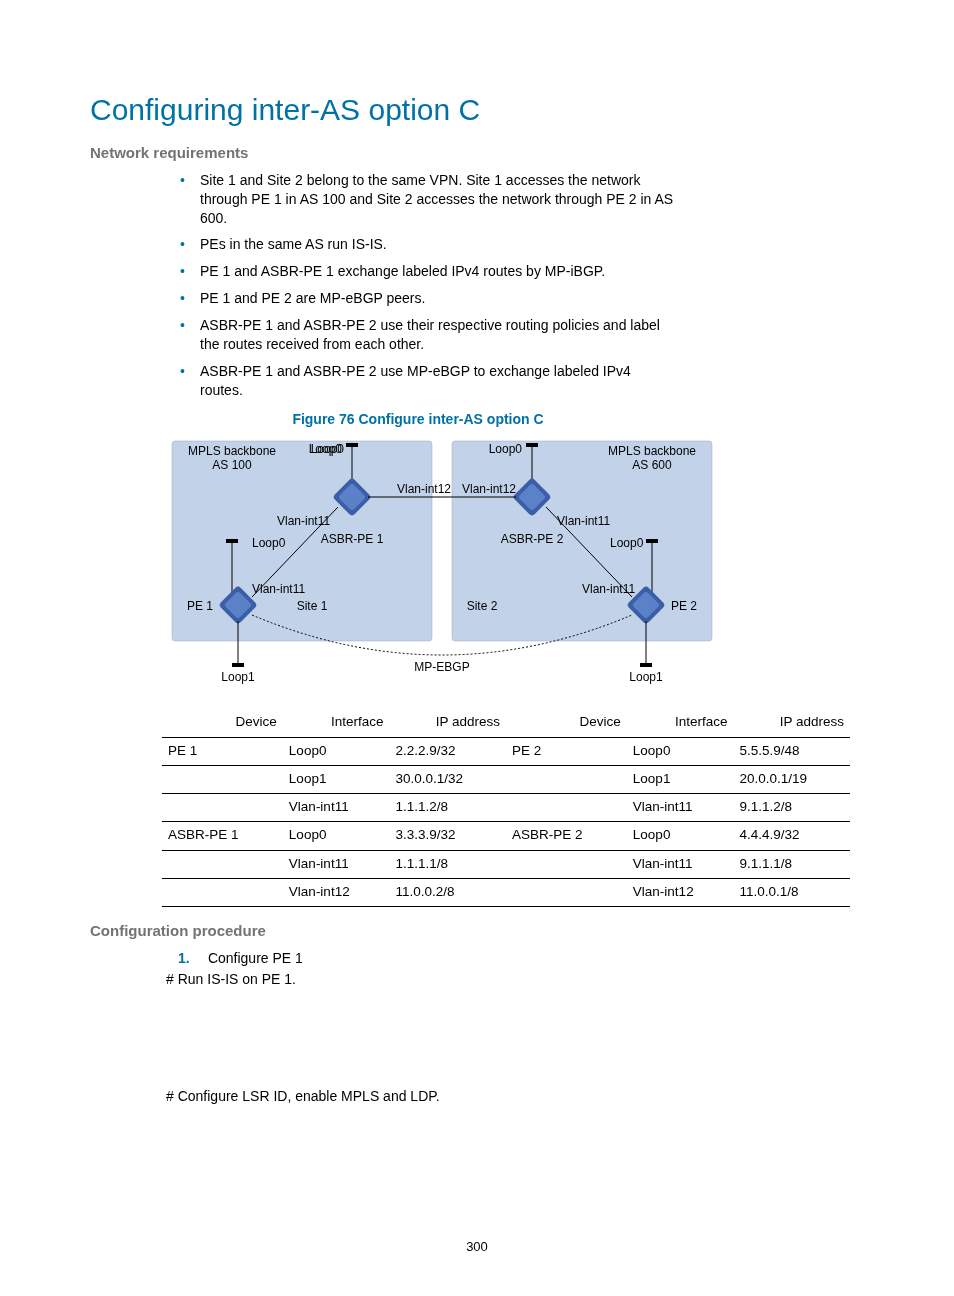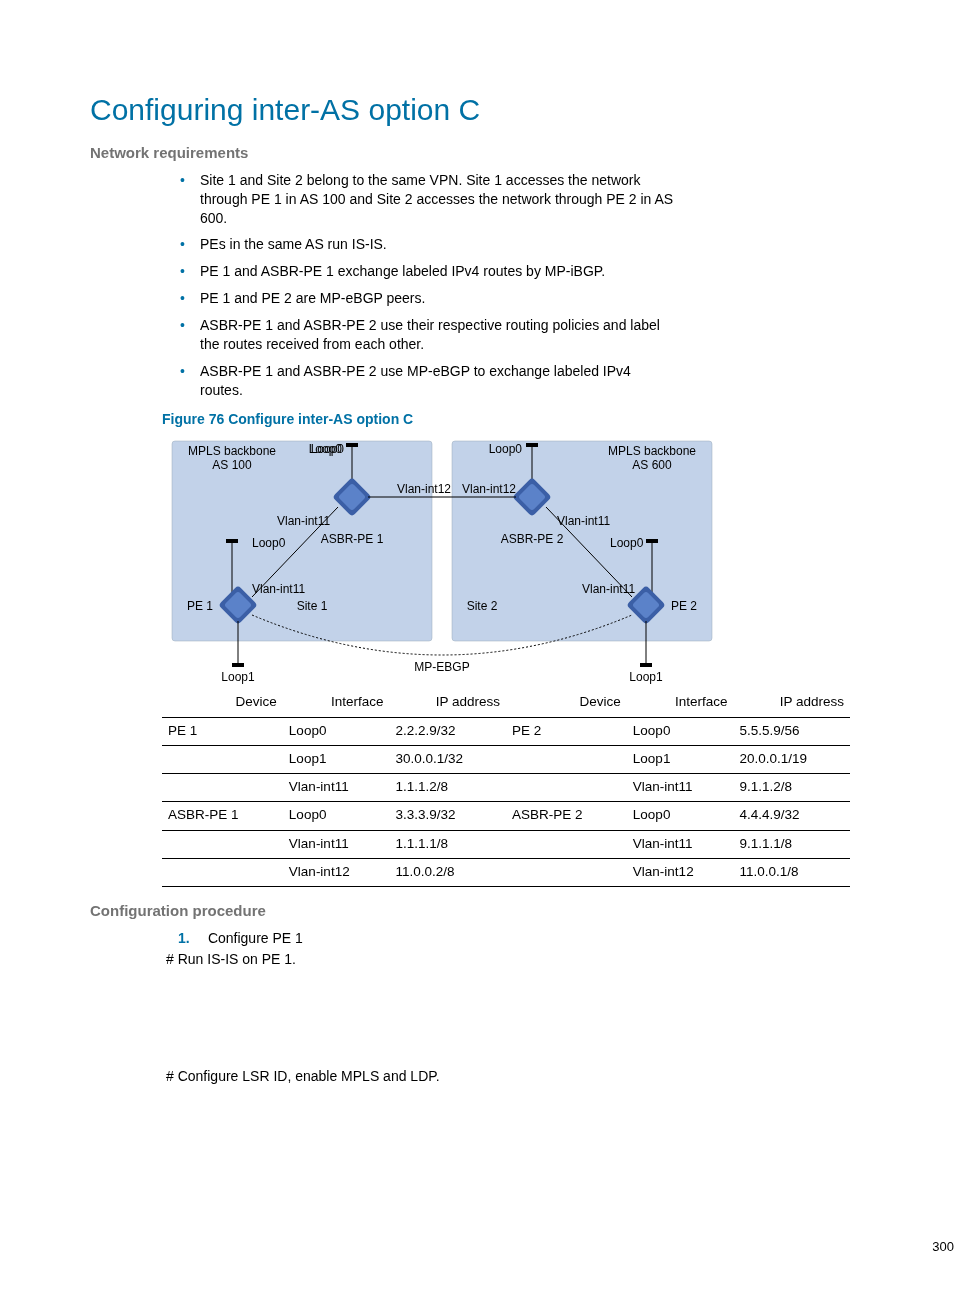--- a/index.html
+++ b/index.html
@@ -46,23 +46,25 @@
     position: absolute;
     left: -20px;
     color: #0071a5;
     font-size: 14px;
   }
   .figcap {
     color: #0071a5;
     font-weight: 700;
     font-size: 14px;
     margin: 8px 0 6px 72px;
+    text-align: center;
   }
   .diagram-wrap {
     margin-left: 72px;
+    margin-bottom: 20px;
   }
   .table-wrap {
     margin-left: 72px;
     margin-right: 0;
     margin-bottom: 14px;
   }
   table {
     width: 688px;
     border-collapse: collapse;
     font-size: 13.5px;
@@ -90,21 +92,21 @@
   }
   .step-line {
     margin: 2px 0 6px 76px;
     font-size: 14px;
   }
   .pnum {
     position: absolute;
     bottom: 40px;
     left: 0;
     width: 954px;
-    text-align: right;
+    text-align: center;
     font-size: 13px;
   }
   
   .svgtext { font-family: Arial, sans-serif; font-size: 12px; fill:#000; }
 </style>
 </head>
 <body>
 
 <div class="page">
 
@@ -220,21 +222,21 @@
           <th>IP address</th>
         </tr>
       </thead>
       <tbody id="tbody">
           <tr>
             <td>PE 1</td>
             <td>Loop0</td>
             <td>2.2.2.9/32</td>
             <td>PE 2</td>
             <td>Loop0</td>
-            <td>5.5.5.9/56</td>
+            <td>5.5.5.9/48</td>
           </tr>
           <tr>
             <td></td>
             <td>Loop1</td>
             <td>30.0.0.1/32</td>
             <td></td>
             <td>Loop1</td>
             <td>20.0.0.1/19</td>
           </tr>
           <tr>

